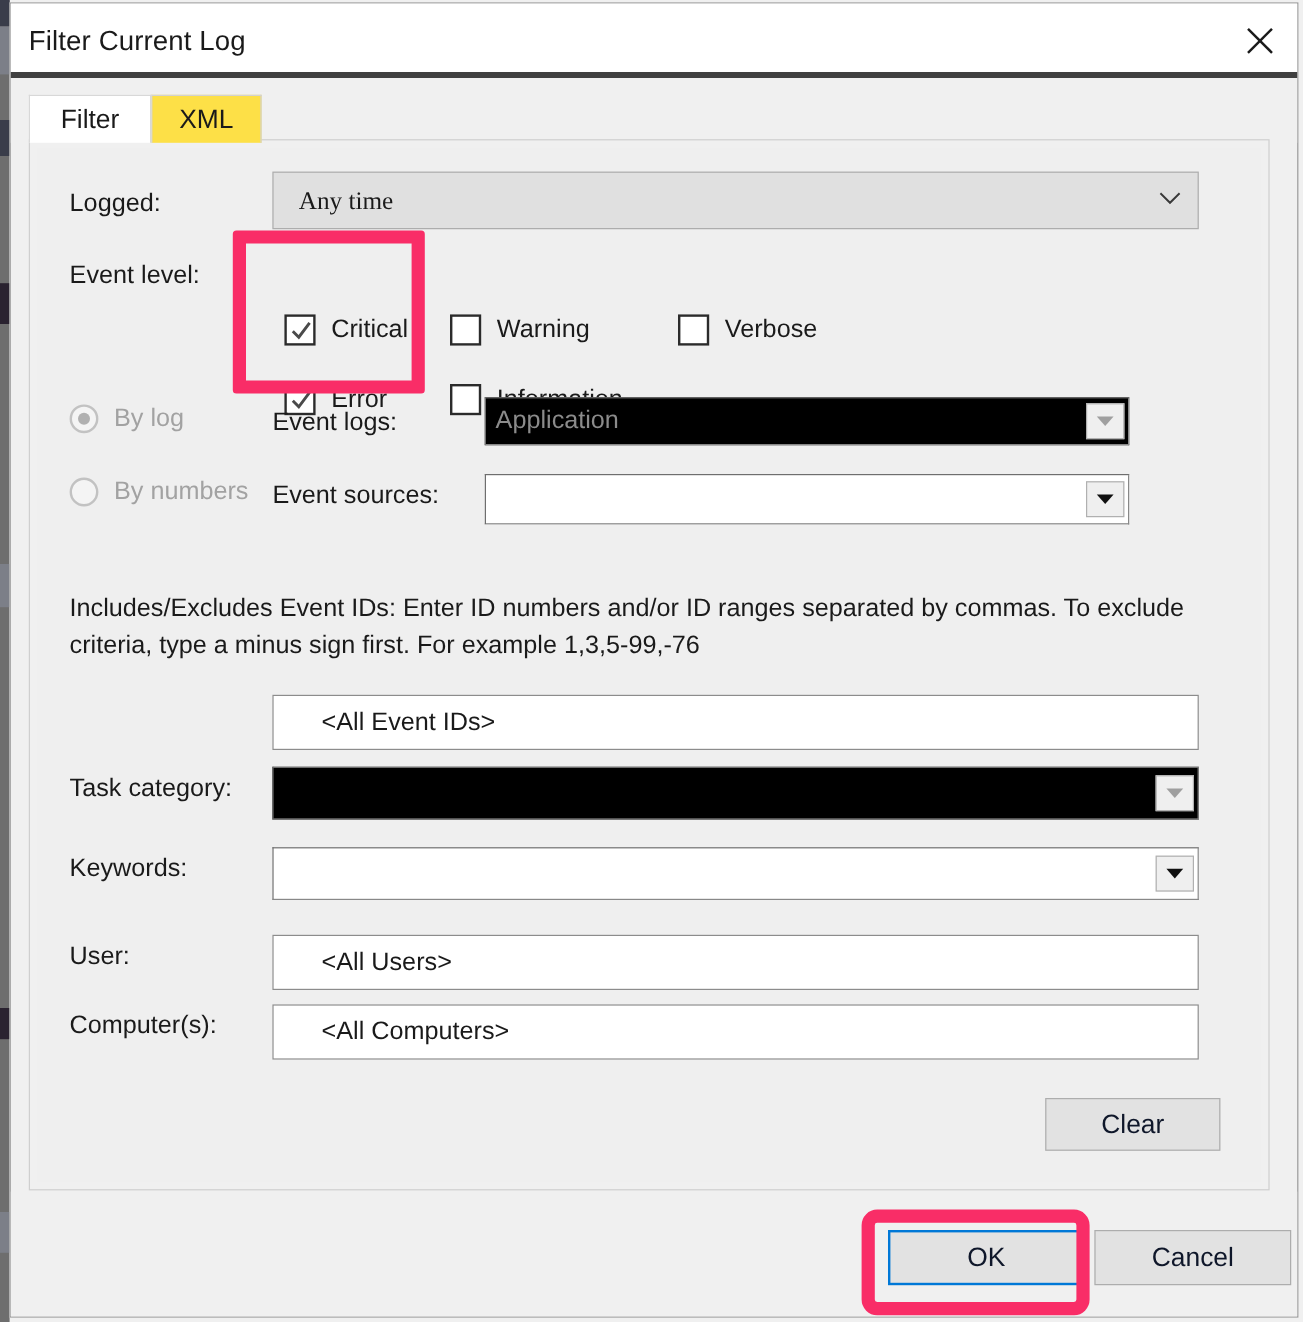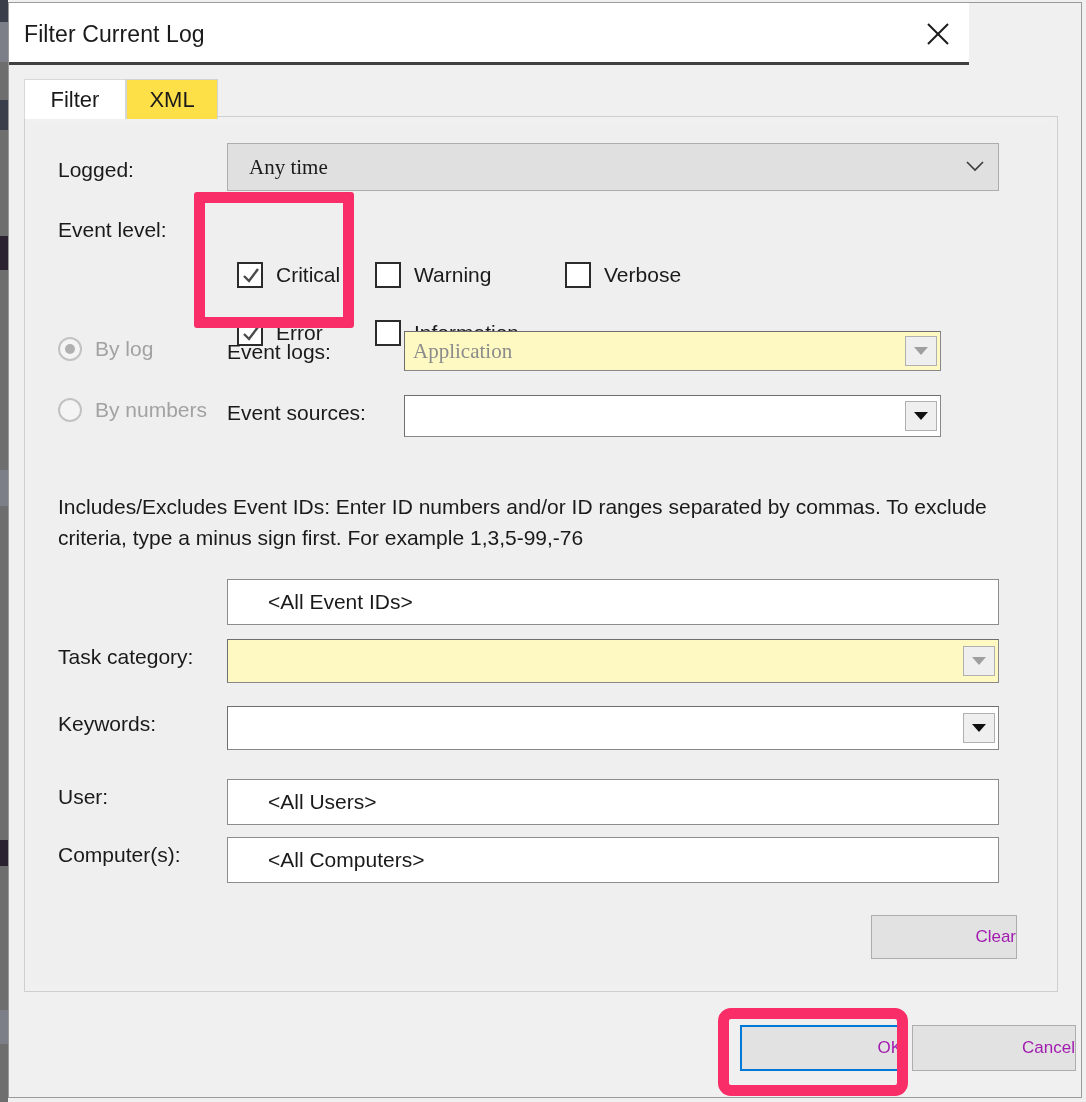--- a/index.html
+++ b/index.html
@@ -45,24 +45,24 @@
     height: 1096px;
     background: #f0f0f0;
     border: 1px solid #9a9a9a;
     box-sizing: border-box;
   }
 
   
   .titlebar {
     position: absolute;
     left: 0; top: 0;
-    width: 960px;
+    width: 1072px;
     height: 62px;
     background: #ffffff;
-    border-bottom: 3px solid #404040;
+    border-bottom: 5px solid #404040;
     box-sizing: border-box;
   }
   .title-text {
     position: absolute;
     left: 15px;
     top: 18px;
     font-size: 23px;
     color: #1a1a1a;
     letter-spacing: 0.1px;
     white-space: nowrap;
@@ -175,22 +175,21 @@
     position: absolute;
     box-sizing: border-box;
     background: #ffffff;
     border: 1px solid #888888;
     border-top-color: #6e6e6e;
     border-left-color: #6e6e6e;
     display: flex;
     align-items: center;
   }
   .combo-classic.disabled {
-    background: #fef9c3;
-    font-family: Liberation Serif, serif;
+    background: #000000;
   }
   .combo-classic .cval {
     font-size: 21px;
     margin-left: 8px;
     white-space: nowrap;
     color: #1a1a1a;
   }
   .combo-classic.disabled .cval {
     color: #8b8b8b;
   }
@@ -304,23 +303,23 @@
   }
 
   
   .btn {
     position: absolute;
     box-sizing: border-box;
     background: #e2e2e2;
     border: 1px solid #adadad;
     display: flex;
     align-items: center;
-    justify-content: flex-end;
-    font-size: 17px;
-    color: #a21caf;
+    justify-content: center;
+    font-size: 22px;
+    color: #0f172a;
     cursor: pointer;
   }
   .btn.focus {
     border: 2px solid #0078d7;
     background: #e2e2e2;
   }
 
   
   .footer {
     position: absolute;

